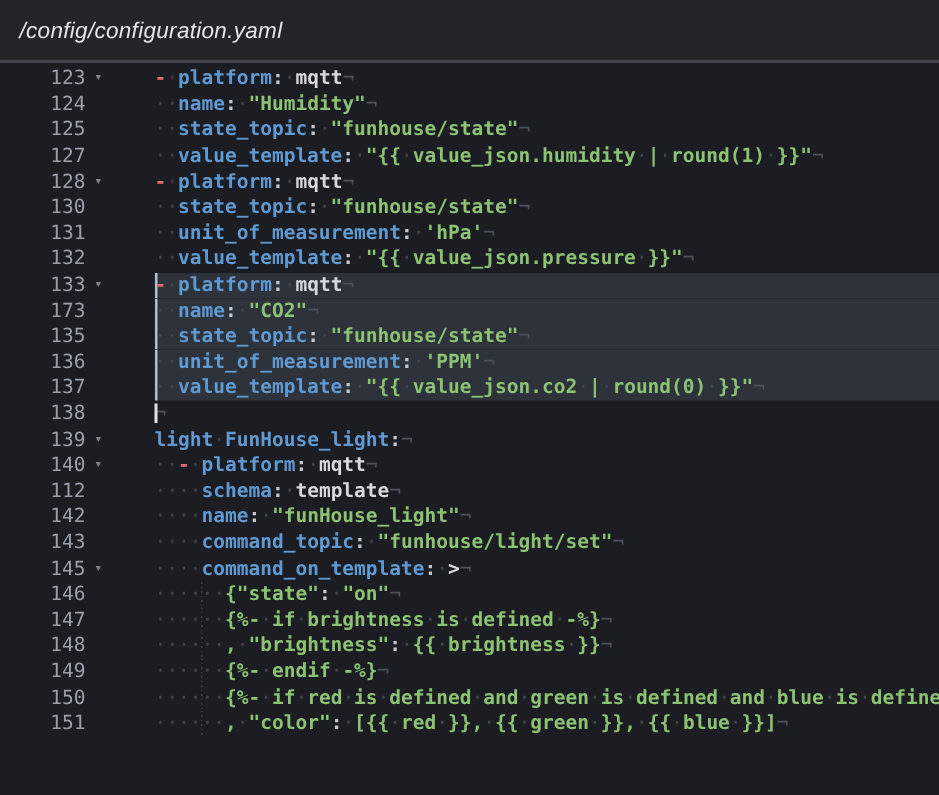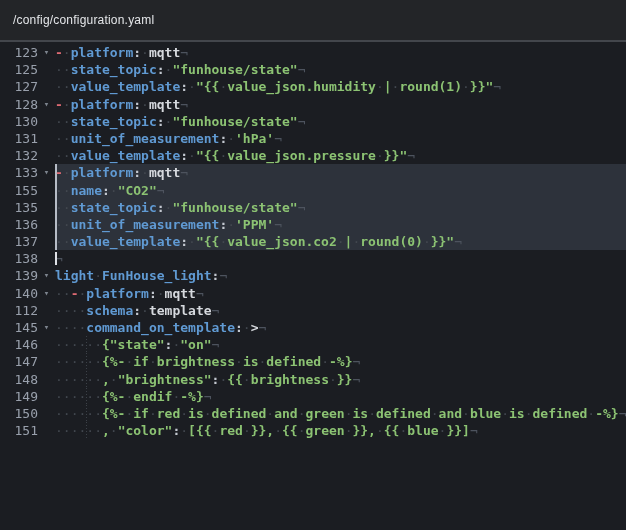--- a/index.html
+++ b/index.html
@@ -11,31 +11,31 @@
   }
   html,body{margin:0;padding:0;}
   body{
     width:626px;height:530px;overflow:hidden;background:var(--editor-bg);
     font-family:"Liberation Sans",sans-serif;
   }
   .header{
     height:42px;background:var(--header-bg);border-bottom:2px solid var(--divider);
     display:flex;align-items:center;padding:0 13px;box-sizing:border-box;
   }
-  .title{color:#e4e6e9;font-size:12px;letter-spacing:0.2px;}
+  .title{color:#e4e6e9;font-size:15px;letter-spacing:0.2px;font-style:italic;}
   #editor{
     position:relative;padding-top:2px;
     font-family:"DejaVu Sans Mono",monospace;font-size:13px;line-height:17.2px;
     font-weight:bold;
   }
-  .row{display:flex;height:17.2px;white-space:pre;}
+  .row{display:flex;height:17.2px;white-space:pre;padding-left:19px;}
   .gutter{flex:0 0 55px;display:flex;cursor:pointer;}
   .num{width:38px;text-align:right;color:var(--gutter-fg);font-weight:normal;}
   .fold{width:17px;text-align:center;color:var(--fold-fg);font-size:9px;font-weight:normal;}
-  .content{flex:1 1 auto;position:relative;cursor:text;}
+  .content{flex:1 1 auto;position:relative;cursor:text;margin-left:29px;}
   .row.selected .content{background:var(--sel-bg);box-shadow:inset 2px 0 0 var(--sel-edge);}
   .t-key{color:var(--key);}
   .t-str{color:var(--str);}
   .t-plain{color:var(--plain);}
   .t-dash{color:var(--dash);}
   .t-punct{color:var(--punct);}
   .t-ws{color:var(--ws);font-weight:normal;}
   .t-eol{color:var(--eol);font-weight:normal;}
   .content.guide::before{
     content:"";position:absolute;left:4ch;top:0;bottom:0;width:1px;
@@ -45,35 +45,38 @@
 </style>
 </head>
 <body>
 
 <div class="header">
   <span class="title">/config/configuration.yaml</span>
 </div>
 
 <div id="editor">
     <div class="row"><div class="gutter"><span class="num">123</span><span class="fold">▾</span></div><div class="content"><span class="t-dash">-</span><span class="t-ws">·</span><span class="t-key">platform</span><span class="t-punct">:</span><span class="t-ws">·</span><span class="t-plain">mqtt</span><span class="t-eol">¬</span></div></div>
+    <div class="row"><div class="gutter"><span class="num">124</span><span class="fold"></span></div><div class="content"><span class="t-ws">··</span><span class="t-key">name</span><span class="t-punct">:</span><span class="t-ws">·</span><span class="t-str">"Humidity"</span><span class="t-eol">¬</span></div></div>
     <div class="row"><div class="gutter"><span class="num">125</span><span class="fold"></span></div><div class="content"><span class="t-ws">··</span><span class="t-key">state_topic</span><span class="t-punct">:</span><span class="t-ws">·</span><span class="t-str">"funhouse/state"</span><span class="t-eol">¬</span></div></div>
     <div class="row"><div class="gutter"><span class="num">127</span><span class="fold"></span></div><div class="content"><span class="t-ws">··</span><span class="t-key">value_template</span><span class="t-punct">:</span><span class="t-ws">·</span><span class="t-str">"{{</span><span class="t-ws">·</span><span class="t-str">value_json.humidity</span><span class="t-ws">·</span><span class="t-str">|</span><span class="t-ws">·</span><span class="t-str">round(1)</span><span class="t-ws">·</span><span class="t-str">}}"</span><span class="t-eol">¬</span></div></div>
     <div class="row"><div class="gutter"><span class="num">128</span><span class="fold">▾</span></div><div class="content"><span class="t-dash">-</span><span class="t-ws">·</span><span class="t-key">platform</span><span class="t-punct">:</span><span class="t-ws">·</span><span class="t-plain">mqtt</span><span class="t-eol">¬</span></div></div>
     <div class="row"><div class="gutter"><span class="num">130</span><span class="fold"></span></div><div class="content"><span class="t-ws">··</span><span class="t-key">state_topic</span><span class="t-punct">:</span><span class="t-ws">·</span><span class="t-str">"funhouse/state"</span><span class="t-eol">¬</span></div></div>
     <div class="row"><div class="gutter"><span class="num">131</span><span class="fold"></span></div><div class="content"><span class="t-ws">··</span><span class="t-key">unit_of_measurement</span><span class="t-punct">:</span><span class="t-ws">·</span><span class="t-str">'hPa'</span><span class="t-eol">¬</span></div></div>
     <div class="row"><div class="gutter"><span class="num">132</span><span class="fold"></span></div><div class="content"><span class="t-ws">··</span><span class="t-key">value_template</span><span class="t-punct">:</span><span class="t-ws">·</span><span class="t-str">"{{</span><span class="t-ws">·</span><span class="t-str">value_json.pressure</span><span class="t-ws">·</span><span class="t-str">}}"</span><span class="t-eol">¬</span></div></div>
     <div class="row selected"><div class="gutter"><span class="num">133</span><span class="fold">▾</span></div><div class="content"><span class="t-dash">-</span><span class="t-ws">·</span><span class="t-key">platform</span><span class="t-punct">:</span><span class="t-ws">·</span><span class="t-plain">mqtt</span><span class="t-eol">¬</span></div></div>
-    <div class="row selected"><div class="gutter"><span class="num">155</span><span class="fold"></span></div><div class="content"><span class="t-ws">··</span><span class="t-key">name</span><span class="t-punct">:</span><span class="t-ws">·</span><span class="t-str">"CO2"</span><span class="t-eol">¬</span></div></div>
+    <div class="row selected"><div class="gutter"><span class="num">173</span><span class="fold"></span></div><div class="content"><span class="t-ws">··</span><span class="t-key">name</span><span class="t-punct">:</span><span class="t-ws">·</span><span class="t-str">"CO2"</span><span class="t-eol">¬</span></div></div>
     <div class="row selected"><div class="gutter"><span class="num">135</span><span class="fold"></span></div><div class="content"><span class="t-ws">··</span><span class="t-key">state_topic</span><span class="t-punct">:</span><span class="t-ws">·</span><span class="t-str">"funhouse/state"</span><span class="t-eol">¬</span></div></div>
     <div class="row selected"><div class="gutter"><span class="num">136</span><span class="fold"></span></div><div class="content"><span class="t-ws">··</span><span class="t-key">unit_of_measurement</span><span class="t-punct">:</span><span class="t-ws">·</span><span class="t-str">'PPM'</span><span class="t-eol">¬</span></div></div>
     <div class="row selected"><div class="gutter"><span class="num">137</span><span class="fold"></span></div><div class="content"><span class="t-ws">··</span><span class="t-key">value_template</span><span class="t-punct">:</span><span class="t-ws">·</span><span class="t-str">"{{</span><span class="t-ws">·</span><span class="t-str">value_json.co2</span><span class="t-ws">·</span><span class="t-str">|</span><span class="t-ws">·</span><span class="t-str">round(0)</span><span class="t-ws">·</span><span class="t-str">}}"</span><span class="t-eol">¬</span></div></div>
     <div class="row"><div class="gutter"><span class="num">138</span><span class="fold"></span></div><div class="content"><span class="cursor"></span><span class="t-eol">¬</span></div></div>
     <div class="row"><div class="gutter"><span class="num">139</span><span class="fold">▾</span></div><div class="content"><span class="t-key">light</span><span class="t-ws">·</span><span class="t-key">FunHouse_light</span><span class="t-punct">:</span><span class="t-eol">¬</span></div></div>
     <div class="row"><div class="gutter"><span class="num">140</span><span class="fold">▾</span></div><div class="content"><span class="t-ws">··</span><span class="t-dash">-</span><span class="t-ws">·</span><span class="t-key">platform</span><span class="t-punct">:</span><span class="t-ws">·</span><span class="t-plain">mqtt</span><span class="t-eol">¬</span></div></div>
     <div class="row"><div class="gutter"><span class="num">112</span><span class="fold"></span></div><div class="content"><span class="t-ws">····</span><span class="t-key">schema</span><span class="t-punct">:</span><span class="t-ws">·</span><span class="t-plain">template</span><span class="t-eol">¬</span></div></div>
+    <div class="row"><div class="gutter"><span class="num">142</span><span class="fold"></span></div><div class="content"><span class="t-ws">····</span><span class="t-key">name</span><span class="t-punct">:</span><span class="t-ws">·</span><span class="t-str">"funHouse_light"</span><span class="t-eol">¬</span></div></div>
+    <div class="row"><div class="gutter"><span class="num">143</span><span class="fold"></span></div><div class="content"><span class="t-ws">····</span><span class="t-key">command_topic</span><span class="t-punct">:</span><span class="t-ws">·</span><span class="t-str">"funhouse/light/set"</span><span class="t-eol">¬</span></div></div>
     <div class="row"><div class="gutter"><span class="num">145</span><span class="fold">▾</span></div><div class="content"><span class="t-ws">····</span><span class="t-key">command_on_template</span><span class="t-punct">:</span><span class="t-ws">·</span><span class="t-plain">&gt;</span><span class="t-eol">¬</span></div></div>
     <div class="row"><div class="gutter"><span class="num">146</span><span class="fold"></span></div><div class="content guide"><span class="t-ws">······</span><span class="t-str">{"state"</span><span class="t-punct">:</span><span class="t-ws">·</span><span class="t-str">"on"</span><span class="t-eol">¬</span></div></div>
     <div class="row"><div class="gutter"><span class="num">147</span><span class="fold"></span></div><div class="content guide"><span class="t-ws">······</span><span class="t-str">{%-</span><span class="t-ws">·</span><span class="t-str">if</span><span class="t-ws">·</span><span class="t-str">brightness</span><span class="t-ws">·</span><span class="t-str">is</span><span class="t-ws">·</span><span class="t-str">defined</span><span class="t-ws">·</span><span class="t-str">-%}</span><span class="t-eol">¬</span></div></div>
     <div class="row"><div class="gutter"><span class="num">148</span><span class="fold"></span></div><div class="content guide"><span class="t-ws">······</span><span class="t-str">,</span><span class="t-ws">·</span><span class="t-str">"brightness"</span><span class="t-punct">:</span><span class="t-ws">·</span><span class="t-str">{{</span><span class="t-ws">·</span><span class="t-str">brightness</span><span class="t-ws">·</span><span class="t-str">}}</span><span class="t-eol">¬</span></div></div>
     <div class="row"><div class="gutter"><span class="num">149</span><span class="fold"></span></div><div class="content guide"><span class="t-ws">······</span><span class="t-str">{%-</span><span class="t-ws">·</span><span class="t-str">endif</span><span class="t-ws">·</span><span class="t-str">-%}</span><span class="t-eol">¬</span></div></div>
     <div class="row"><div class="gutter"><span class="num">150</span><span class="fold"></span></div><div class="content guide"><span class="t-ws">······</span><span class="t-str">{%-</span><span class="t-ws">·</span><span class="t-str">if</span><span class="t-ws">·</span><span class="t-str">red</span><span class="t-ws">·</span><span class="t-str">is</span><span class="t-ws">·</span><span class="t-str">defined</span><span class="t-ws">·</span><span class="t-str">and</span><span class="t-ws">·</span><span class="t-str">green</span><span class="t-ws">·</span><span class="t-str">is</span><span class="t-ws">·</span><span class="t-str">defined</span><span class="t-ws">·</span><span class="t-str">and</span><span class="t-ws">·</span><span class="t-str">blue</span><span class="t-ws">·</span><span class="t-str">is</span><span class="t-ws">·</span><span class="t-str">defined</span><span class="t-ws">·</span><span class="t-str">-%}</span><span class="t-eol">¬</span></div></div>
     <div class="row"><div class="gutter"><span class="num">151</span><span class="fold"></span></div><div class="content guide"><span class="t-ws">······</span><span class="t-str">,</span><span class="t-ws">·</span><span class="t-str">"color"</span><span class="t-punct">:</span><span class="t-ws">·</span><span class="t-str">[{{</span><span class="t-ws">·</span><span class="t-str">red</span><span class="t-ws">·</span><span class="t-str">}},</span><span class="t-ws">·</span><span class="t-str">{{</span><span class="t-ws">·</span><span class="t-str">green</span><span class="t-ws">·</span><span class="t-str">}},</span><span class="t-ws">·</span><span class="t-str">{{</span><span class="t-ws">·</span><span class="t-str">blue</span><span class="t-ws">·</span><span class="t-str">}}]</span><span class="t-eol">¬</span></div></div>
   </div>
 
 </body></html>

